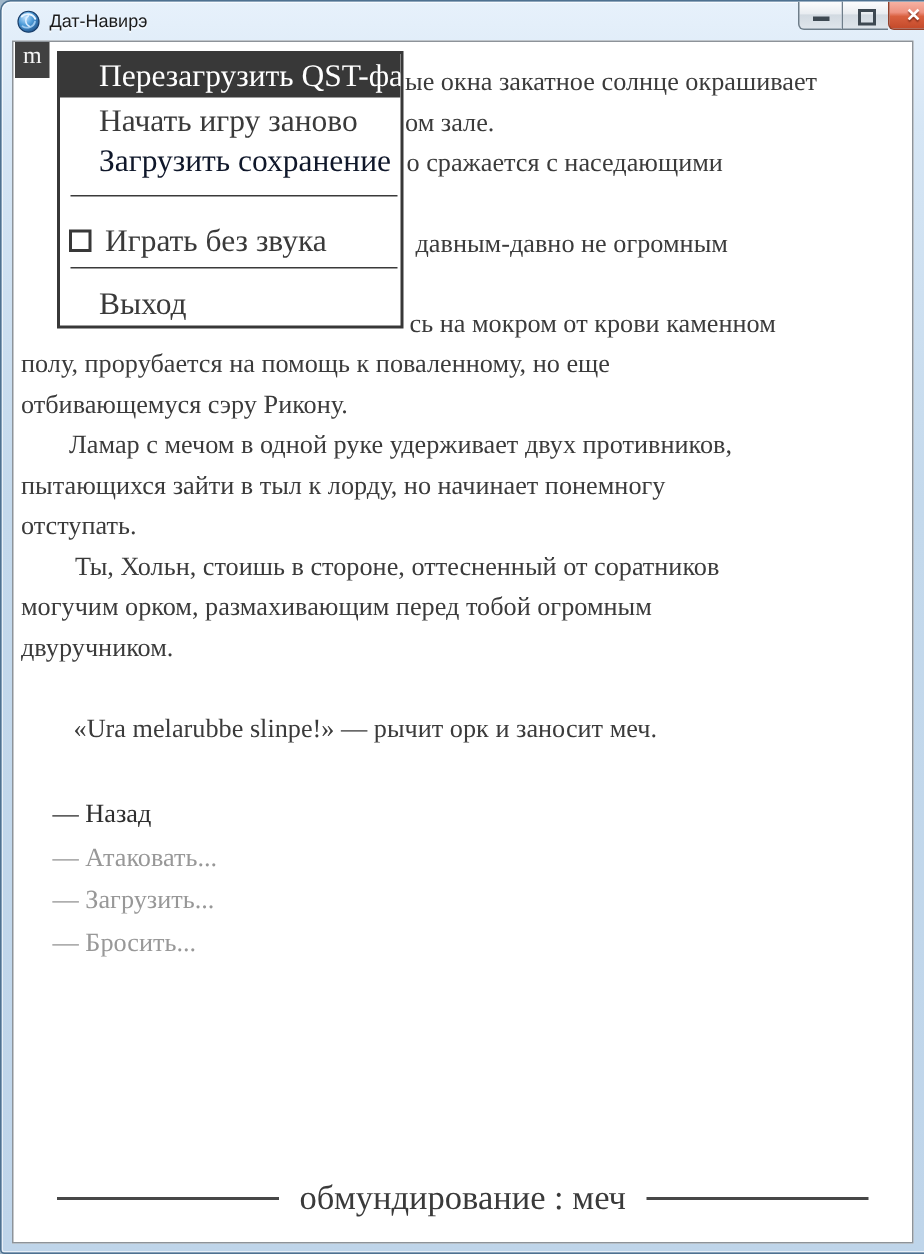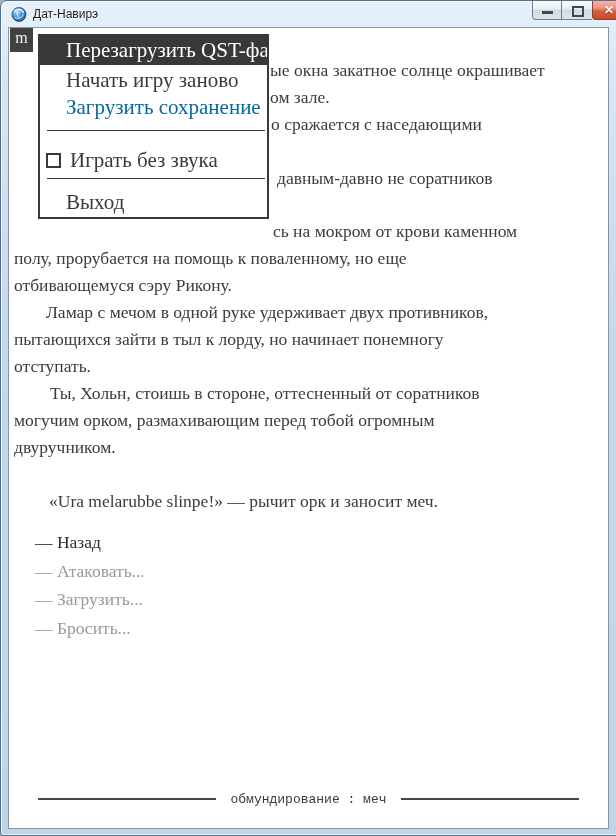--- a/index.html
+++ b/index.html
@@ -47,33 +47,33 @@
   }
   .menu-btn{
     position:absolute;left:1px;top:0;width:23px;height:24px;
     background:#414141;color:#f5f5f5;
     font-family:"Liberation Serif","DejaVu Serif",serif;
     font-size:16px;line-height:20px;text-align:center;cursor:pointer;
   }
   .bl{
     position:absolute;white-space:nowrap;
     font-family:"Liberation Serif","DejaVu Serif",serif;
-    font-size:17.5px;color:#3b3b3b;line-height:20px;margin-top:16px;
+    font-size:17.5px;color:#3b3b3b;line-height:20px;
   }
   
   .context-menu{
     position:absolute;left:29px;top:6px;width:231px;height:185px;
     box-sizing:border-box;border:2px solid #383838;background:#fff;
     font-family:"Liberation Serif","DejaVu Serif",serif;font-size:21px;color:#3a3a3a;
     overflow:hidden;z-index:5;
   }
   .mi{height:27px;line-height:27px;padding-left:26px;cursor:pointer;white-space:nowrap;}
   .mi.hl{height:29px;line-height:29px;background:#383838;color:#ffffff;}
   .mi.first-normal{margin-top:2px;}
-  .mi.disabled{color:#0369a1;cursor:default;}
+  .mi.disabled{color:#0f172a;cursor:default;}
   .menu-sep{border-top:1px solid #3a3a3a;margin:9px 2px 0 7px;height:0;}
   .check-row{margin-top:20px;display:flex;align-items:center;padding-left:6px;cursor:pointer;}
   .checkbox{
     width:11px;height:11px;border:2px solid #383838;background:#fff;
     display:inline-block;margin-right:9px;flex:0 0 auto;
   }
   .check-label{line-height:18px;}
   .mi.exit{margin-top:10px;}
   
   .actions{position:absolute;left:26px;top:500px;}
@@ -82,21 +82,21 @@
     line-height:28.5px;color:#989898;cursor:pointer;white-space:nowrap;
   }
   .action.active{color:#2e2e2e;}
   
   .status-bar{
     position:absolute;left:29px;right:29px;top:757px;height:28px;
     display:flex;align-items:center;
   }
   .status-line{flex:1;height:2px;background:#474747;}
   .status-text{
-    font-family:Liberation Mono, monospace;font-size:13px;
+    font-family:Liberation Serif, serif;font-size:23px;
     color:#3a3a3a;padding:0 14px;white-space:nowrap;
   }
 </style>
 </head>
 <body>
 
 <div class="window">
 
   <div class="titlebar">
     <svg class="app-icon" viewBox="0 0 16 16">
@@ -126,21 +126,21 @@
     </div>
   </div>
 
   <div class="client">
 
     <div class="menu-btn">m</div>
 
     <div class="bl" style="left:261px;top:16px">ые окна закатное солнце окрашивает</div>
     <div class="bl" style="left:261px;top:43px">ом зале.</div>
     <div class="bl" style="left:262px;top:70px">о сражается с наседающими</div>
-    <div class="bl" style="left:268px;top:124px">давным-давно не соратников</div>
+    <div class="bl" style="left:268px;top:124px">давным-давно не огромным</div>
     <div class="bl" style="left:264px;top:177px">сь на мокром от крови каменном</div>
     <div class="bl" style="left:5px;top:204px">полу, прорубается на помощь к поваленному, но еще</div>
     <div class="bl" style="left:5px;top:231px">отбивающемуся сэру Рикону.</div>
     <div class="bl" style="left:37px;top:258px">Ламар с мечом в одной руке удерживает двух противников,</div>
     <div class="bl" style="left:5px;top:285px">пытающихся зайти в тыл к лорду, но начинает понемногу</div>
     <div class="bl" style="left:5px;top:312px">отступать.</div>
     <div class="bl" style="left:41px;top:339px">Ты, Хольн, стоишь в стороне, оттесненный от соратников</div>
     <div class="bl" style="left:5px;top:366px">могучим орком, размахивающим перед тобой огромным</div>
     <div class="bl" style="left:5px;top:393px">двуручником.</div>
     <div class="bl" style="left:40px;top:447px">«Ura melarubbe slinpe!» — рычит орк и заносит меч.</div>

